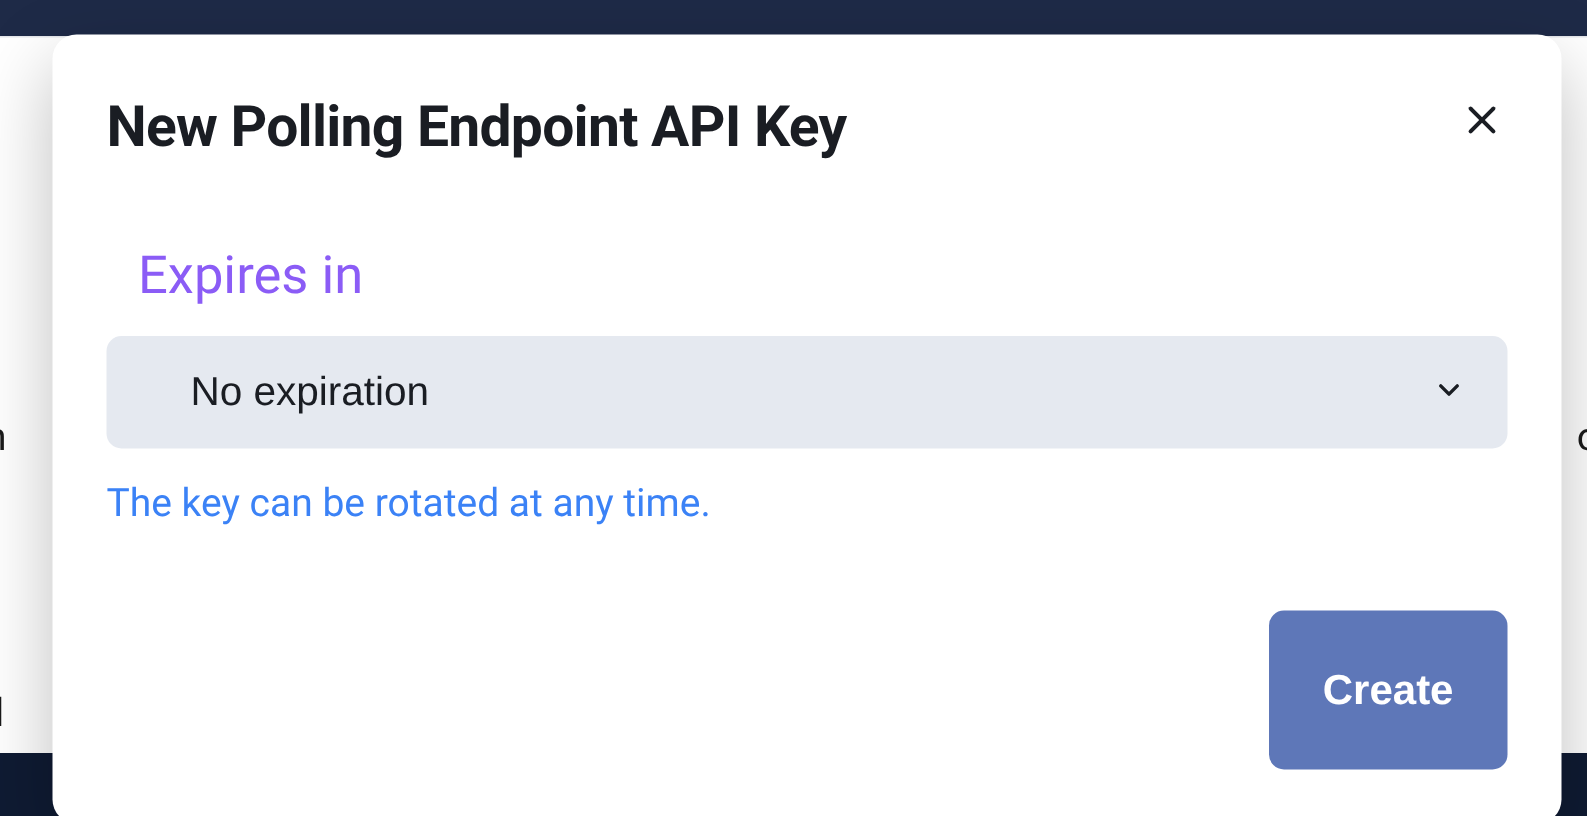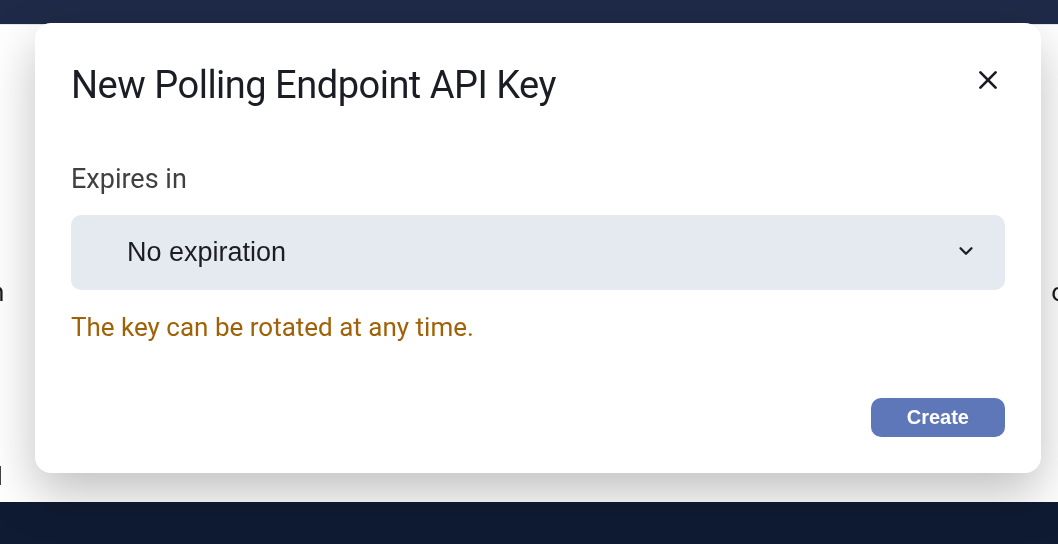--- a/index.html
+++ b/index.html
@@ -48,21 +48,21 @@
       box-shadow: 0 20px 50px rgba(0,0,0,0.25);
       padding: 40px 36px 36px 36px;
     }
     .modal-header {
       display: flex;
       justify-content: space-between;
       align-items: flex-start;
     }
     .modal-title {
       font-size: 38px;
-      font-weight: 400;
+      font-weight: 700;
       color: #1a1d23;
       letter-spacing: -0.5px;
     }
     .close-btn {
       background: none;
       border: none;
       cursor: pointer;
       padding: 4px;
       color: #1a1d23;
       display: flex;
@@ -70,25 +70,26 @@
       justify-content: center;
     }
     .close-btn svg {
       width: 26px;
       height: 26px;
     }
     .field-group {
       margin-top: 56px;
     }
     .field-label {
-      font-size: 27px;
+      font-size: 35px;
       font-weight: 400;
-      color: #404040;
+      color: #8b5cf6;
       margin-bottom: 20px;
       display: block;
+      margin-left: 21px;
     }
     .select-wrap {
       position: relative;
       width: 100%;
     }
     .select-control {
       width: 100%;
       background: #e5e9f0;
       border: none;
       border-radius: 10px;
@@ -113,35 +114,35 @@
       transform: translateY(-50%);
       pointer-events: none;
       color: #1a1d23;
     }
     .chevron svg {
       width: 22px;
       height: 22px;
     }
     .helper-text {
       font-size: 26px;
-      color: #a16207;
+      color: #3b82f6;
       margin-top: 22px;
     }
     .modal-footer {
       display: flex;
       justify-content: flex-end;
       margin-top: 56px;
     }
     .create-btn {
       background: #5e77b8;
       color: #ffffff;
       border: none;
       border-radius: 10px;
-      padding: 8px 36px;
-      font-size: 20px;
+      padding: 37px 36px;
+      font-size: 28px;
       font-weight: 600;
       cursor: pointer;
     }
   </style>
 </head>
 <body>
 
 <div class="backdrop-page">
 
   <span class="hidden-text" style="top:252px; left:-10px;">h</span>

